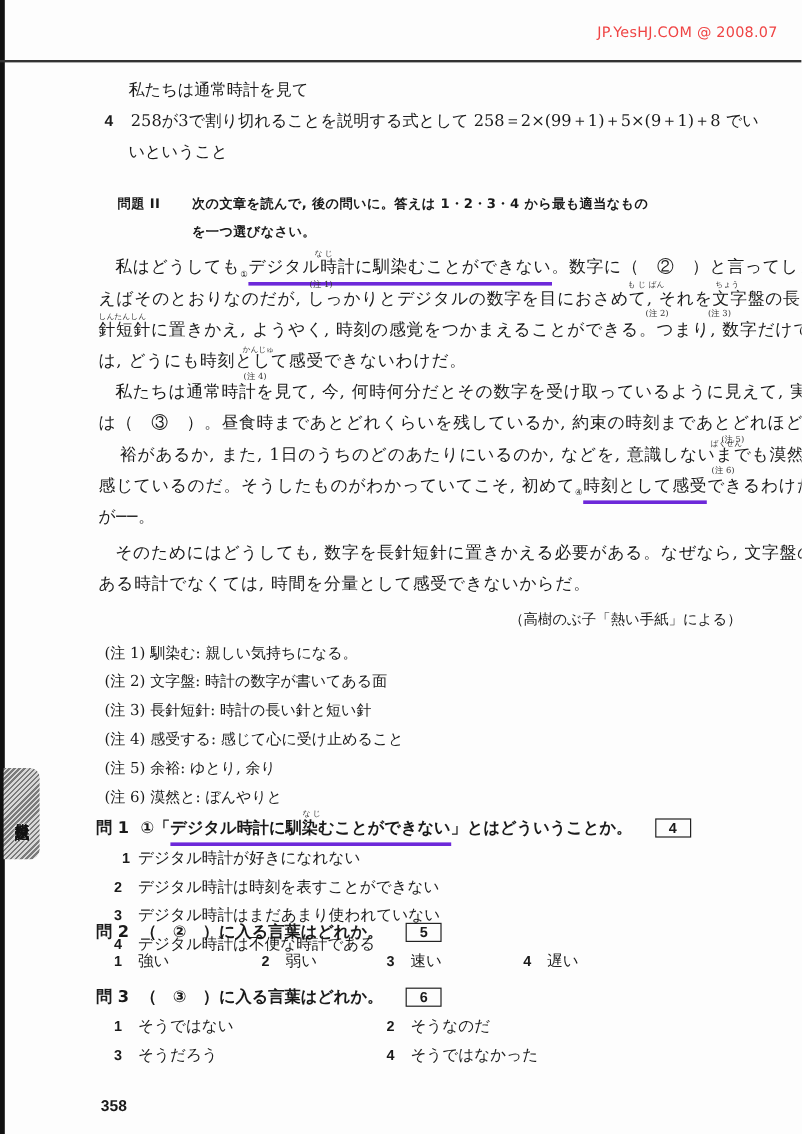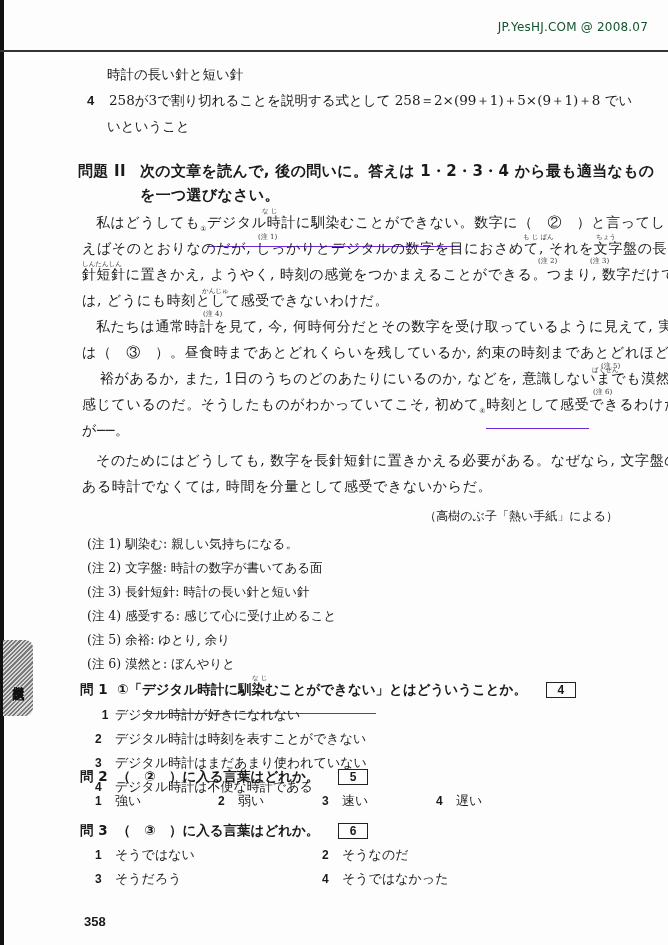--- a/index.html
+++ b/index.html
@@ -3,30 +3,30 @@
 <meta charset="utf-8">
 <style>
   html, body { margin: 0; padding: 0; }
   body {
     width: 668px; height: 945px; background: #fdfdfd; position: relative; overflow: hidden;
     font-family: "DejaVu Serif", "Liberation Serif", serif; color: #1a1a1a;
   }
   .left-bar { position: absolute; left: 0; top: 0; width: 4px; height: 945px; background: #111; }
   .watermark {
     position: absolute; right: 20px; top: 20px; font-family: "DejaVu Sans", sans-serif;
-    font-size: 12px; color: #14532d; letter-spacing: 0.2px;
+    font-size: 12px; color: #ef4444; letter-spacing: 0.2px;
   }
   .top-rule { position: absolute; left: 0; top: 50px; width: 668px; height: 2px; background: #333; }
   .abs { position: absolute; white-space: nowrap; }
   .prev { font-size: 13.5px; }
   .num { font-family: "Liberation Sans", sans-serif; font-weight: bold; font-size: 13px; display: inline-block; width: 22px; }
-  .heading { font-family: "DejaVu Sans", sans-serif; font-weight: bold; font-size: 15px; letter-spacing: 0.3px; }
+  .heading { font-family: "DejaVu Sans", sans-serif; font-weight: bold; font-size: 11px; letter-spacing: 0.3px; margin-left: 20px; }
   .heading .label { display: inline-block; width: 62px; }
   .para { font-size: 14px; letter-spacing: 0.6px; }
-  .ul { border-bottom: 1px solid #6d28d9; padding-bottom: 16px; }
+  .ul { border-bottom: 3px solid #6d28d9; padding-bottom: 4px; }
   .ruby { position: absolute; font-size: 6.5px; color: #333; }
   .noteref { position: absolute; font-size: 7px; color: #333; }
   .source { font-size: 12px; }
   .note { font-size: 12.5px; }
   .q-head { font-family: "DejaVu Sans", sans-serif; font-weight: bold; font-size: 13.5px; }
   .ans-box {
     display: inline-block; border: 1px solid #222; width: 28px; height: 14px; line-height: 14px;
     text-align: center; font-family: "Liberation Sans", sans-serif; font-size: 12px; font-weight: bold;
     vertical-align: middle;
   }
@@ -43,21 +43,21 @@
   }
   .page-no { font-family: "Liberation Sans", sans-serif; font-weight: bold; font-size: 13px; }
 </style>
 </head>
 <body>
 
 <div class="left-bar"></div>
 <div class="watermark">JP.YesHJ.COM @ 2008.07</div>
 <div class="top-rule"></div>
 
-<div class="abs prev" style="left:107px; top:66px;">時計の長い針と短い針</div>
+<div class="abs prev" style="left:107px; top:66px;">私たちは通常時計を見て</div>
 <div class="abs prev" style="left:87px; top:92px;">
   <span class="num">4</span><span>258が3で割り切れることを説明する式として 258＝2×(99＋1)＋5×(9＋1)＋8 でい</span>
 </div>
 <div class="abs prev" style="left:107px; top:118px;">いということ</div>
 
 <div class="abs heading" style="left:78px; top:162px;">
   <span class="label">問題 II</span><span>次の文章を読んで, 後の問いに。答えは 1・2・3・4 から最も適当なもの</span>
 </div>
 <div class="abs heading" style="left:140px; top:186px;">を一つ選びなさい。</div>
 

